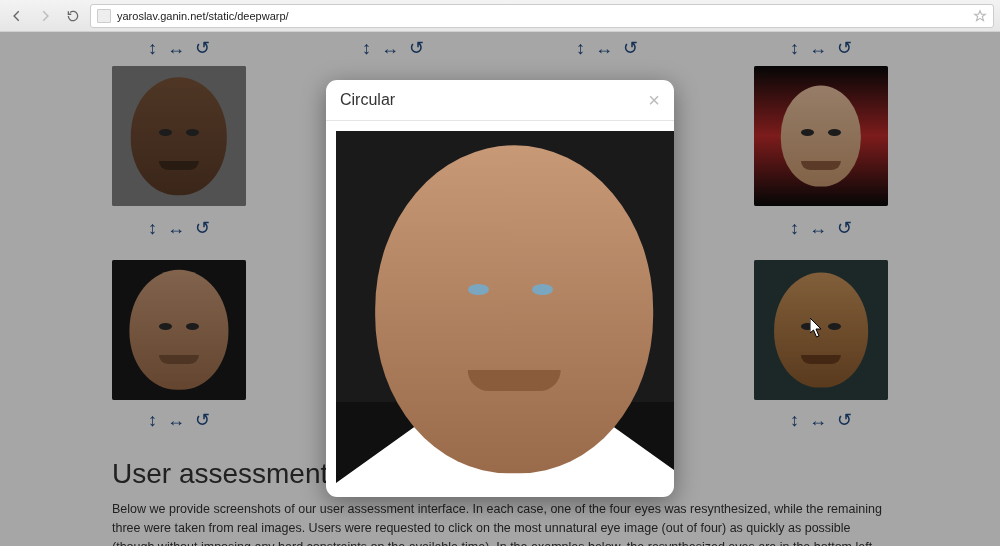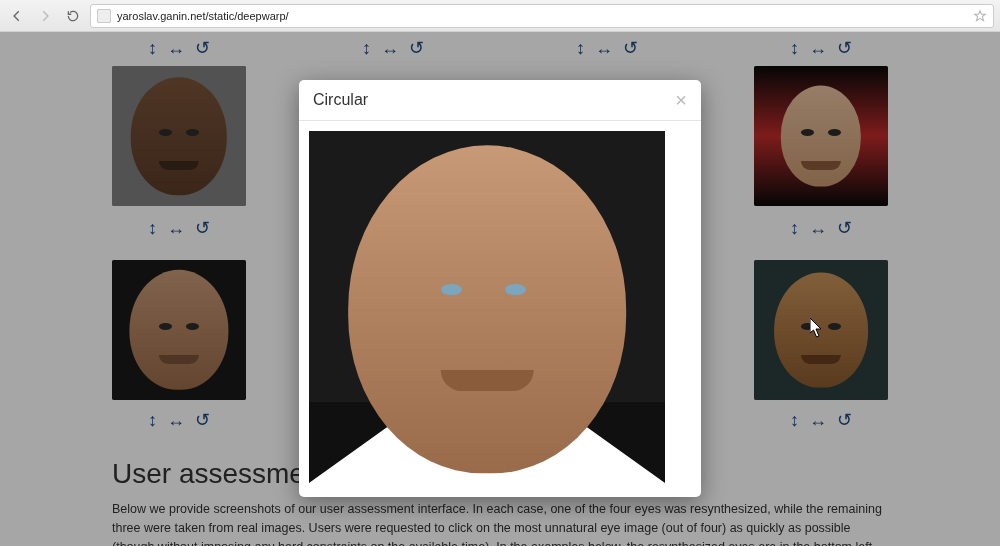--- a/index.html
+++ b/index.html
@@ -58,21 +58,21 @@
     .grid-row1 .cell .thumb { margin-bottom: 8px; }
     .grid-row1 .cell .controls.bottom { margin-top: 2px; }
 
     .grid-row2 { margin-top: 20px; }
 
     .heading { font-size: 28px; font-weight: 300; color: #333; margin-top: 26px; }
     .para { font-size: 12.5px; color: #333; line-height: 1.5; margin-top: 10px; }
 
     
     .overlay { position: absolute; inset: 0; background: rgba(0,0,0,0.35); display: flex; justify-content: center; align-items: flex-start; padding-top: 48px; }
-    .modal { width: 402px; background: #fff; border-radius: 5px; box-shadow: 0 6px 24px rgba(0,0,0,0.4); overflow: hidden; }
+    .modal { width: 348px; background: #fff; border-radius: 11px; box-shadow: 0 6px 24px rgba(0,0,0,0.4); overflow: hidden; }
     .modal-head { display: flex; align-items: center; justify-content: space-between; padding: 10px 14px; border-bottom: 1px solid #e5e5e5; }
     .modal-title { font-size: 16px; color: #333; }
     .modal-close { color: #bbb; font-size: 20px; cursor: pointer; line-height: 1; }
     .modal-body { padding: 10px; }
     .modal-img { width: 356px; height: 356px; position: relative; overflow: hidden; }
     .modal-img .face .head { width:78%; height:92%; }
     .modal-img .face .eye { width:6%; height:3.2%; background:#7aa7bf; }
     .modal-img .face .eye.l { left:37%; top:43%; }
     .modal-img .face .eye.r { left:55%; top:43%; }
     .modal-img .face .mouth { top:67%; width:26%; background:#8a5c3c; }

